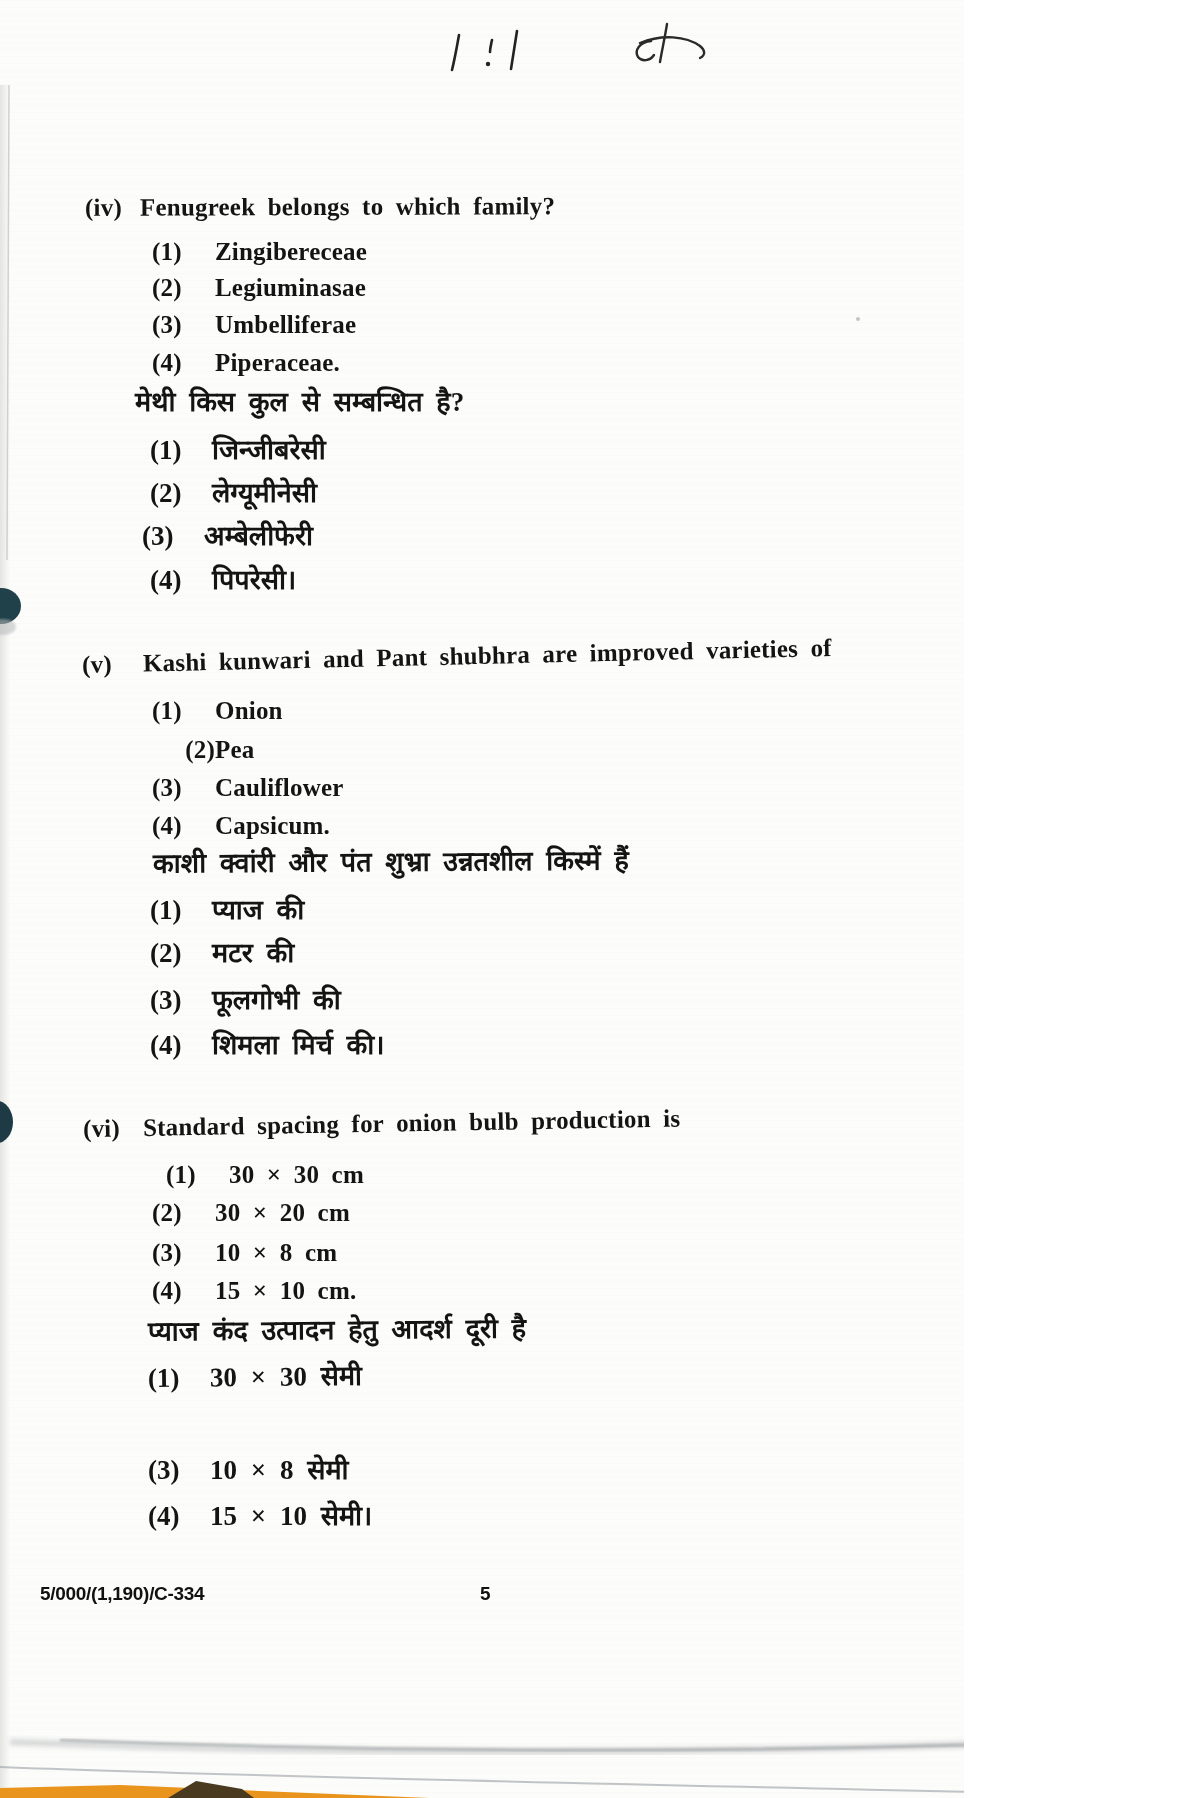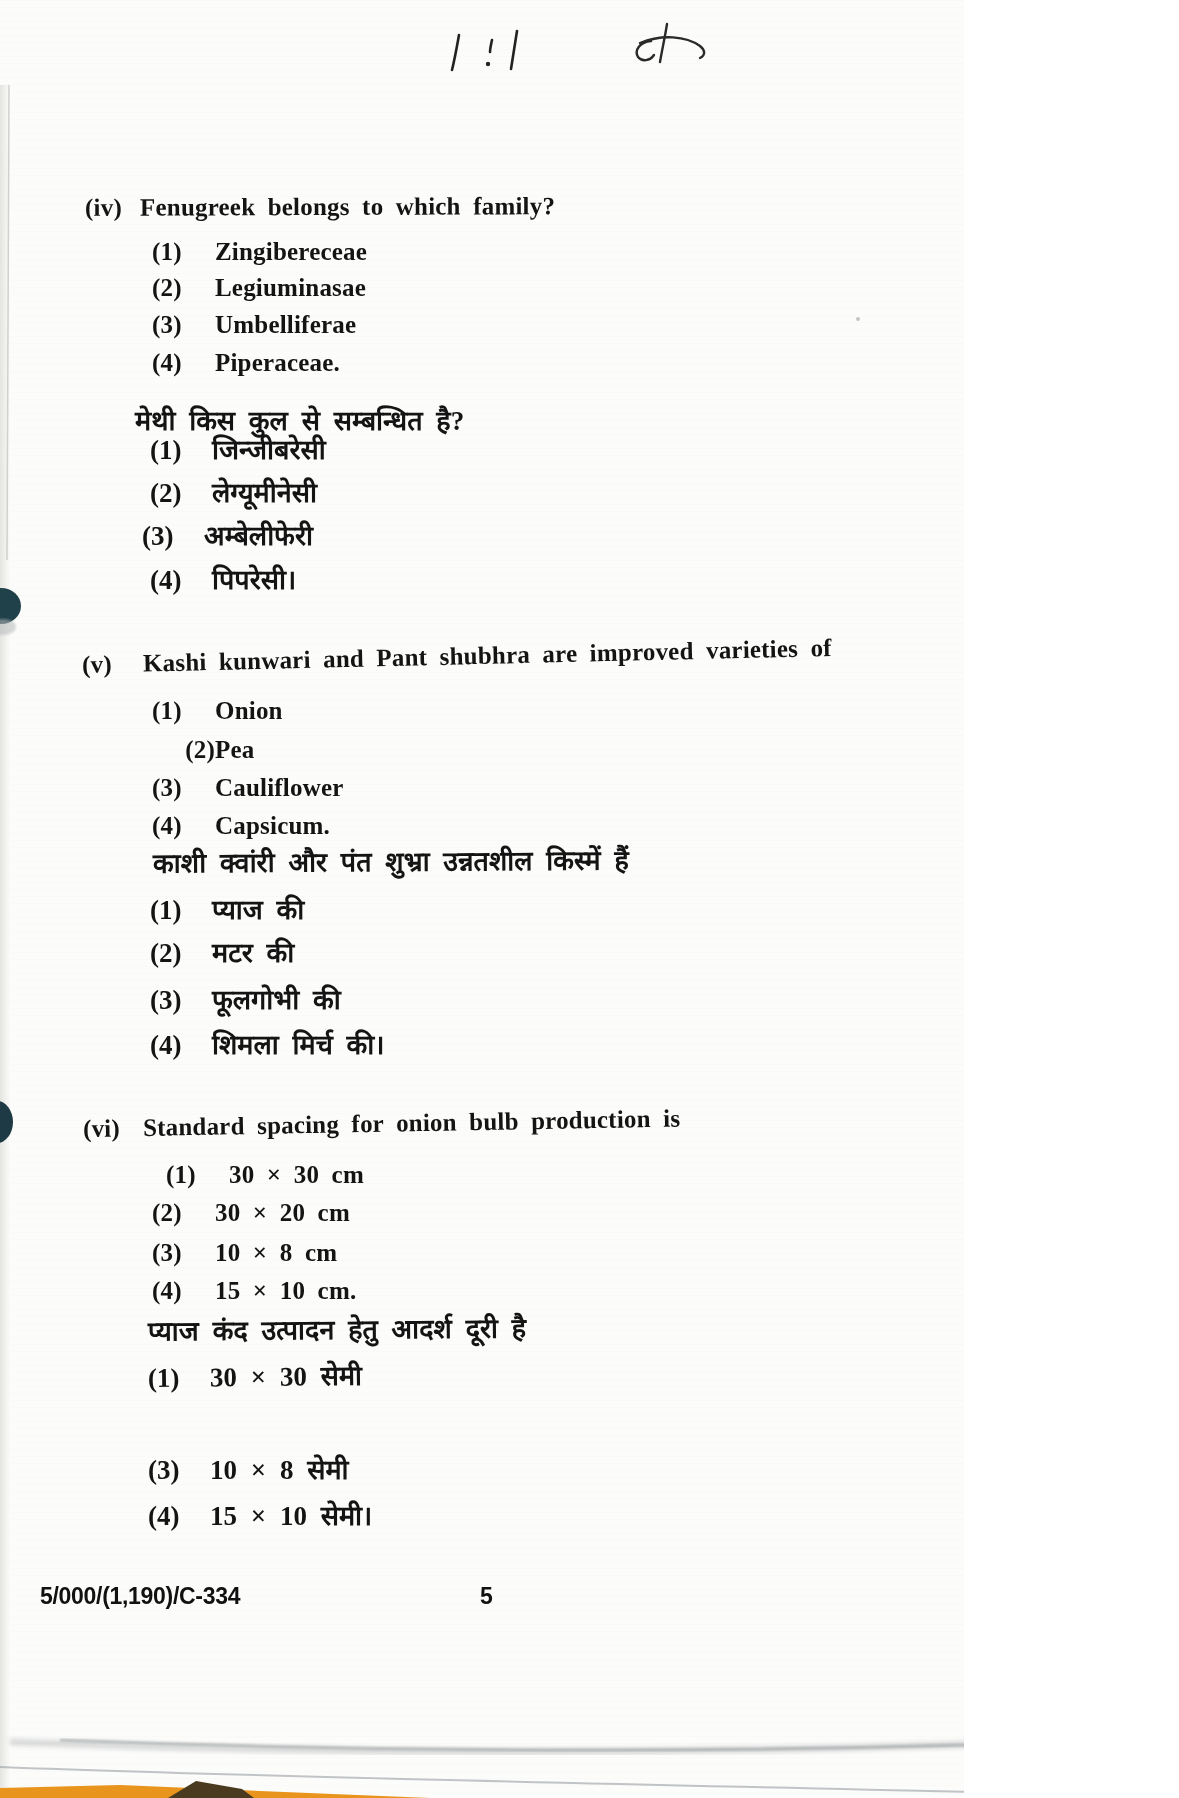--- a/index.html
+++ b/index.html
@@ -10,21 +10,21 @@
     font-family:"Liberation Serif", serif;
     color:#141414;
   }
   .line{position:absolute;white-space:nowrap;}
   .en{font-size:25px;font-weight:700;line-height:34px;word-spacing:6px;letter-spacing:.2px;}
   .hi{font-size:27px;font-weight:700;line-height:42px;word-spacing:7px;font-family:"Liberation Serif","DejaVu Sans",serif;}
   .qlabel{display:inline-block;}
   .num{display:inline-block;min-width:63px;}
   .hnum{display:inline-block;min-width:62px;}
   .ansbox{position:absolute;border:4px solid #0e0e0e;background:transparent;}
-  .footer{position:absolute;font-family:"Liberation Sans",sans-serif;font-weight:700;font-size:23px;color:#111;letter-spacing:-0.3px;white-space:nowrap;}
+  .footer{position:absolute;font-family:"Liberation Sans",sans-serif;font-weight:700;font-size:19px;color:#111;letter-spacing:-0.3px;white-space:nowrap;}
   .artifacts{position:absolute;left:0;top:0;pointer-events:none;}
 </style>
 </head>
 <body>
 
 <div class="page">
 
   <svg class="artifacts" width="1179" height="1798" viewBox="0 0 1179 1798">
     <defs>
       <linearGradient id="gl" x1="0" y1="0" x2="1" y2="0">
@@ -91,21 +91,21 @@
   </div>
   <div class="line en" style="left:152px;top:271px;">
     <span class="num">(2)</span><span>Legiuminasae</span>
   </div>
   <div class="line en" style="left:152px;top:308px;">
     <span class="num">(3)</span><span>Umbelliferae</span>
   </div>
   <div class="line en" style="left:152px;top:346px;">
     <span class="num">(4)</span><span>Piperaceae.</span>
   </div>
-  <div class="line hi" style="left:135px;top:381px;margin-top:19px;">मेथी किस कुल से सम्बन्धित है?</div>
+  <div class="line hi" style="left:135px;top:381px;">मेथी किस कुल से सम्बन्धित है?</div>
   <div class="line hi" style="left:150px;top:429px;">
     <span class="hnum">(1)</span><span>जिन्जीबरेसी</span>
   </div>
   <div class="line hi" style="left:150px;top:472px;">
     <span class="hnum">(2)</span><span>लेग्यूमीनेसी</span>
   </div>
   <div class="line hi" style="left:142px;top:515px;">
     <span class="hnum">(3)</span><span>अम्बेलीफेरी</span>
   </div>
   <div class="line hi" style="left:150px;top:559px;">

